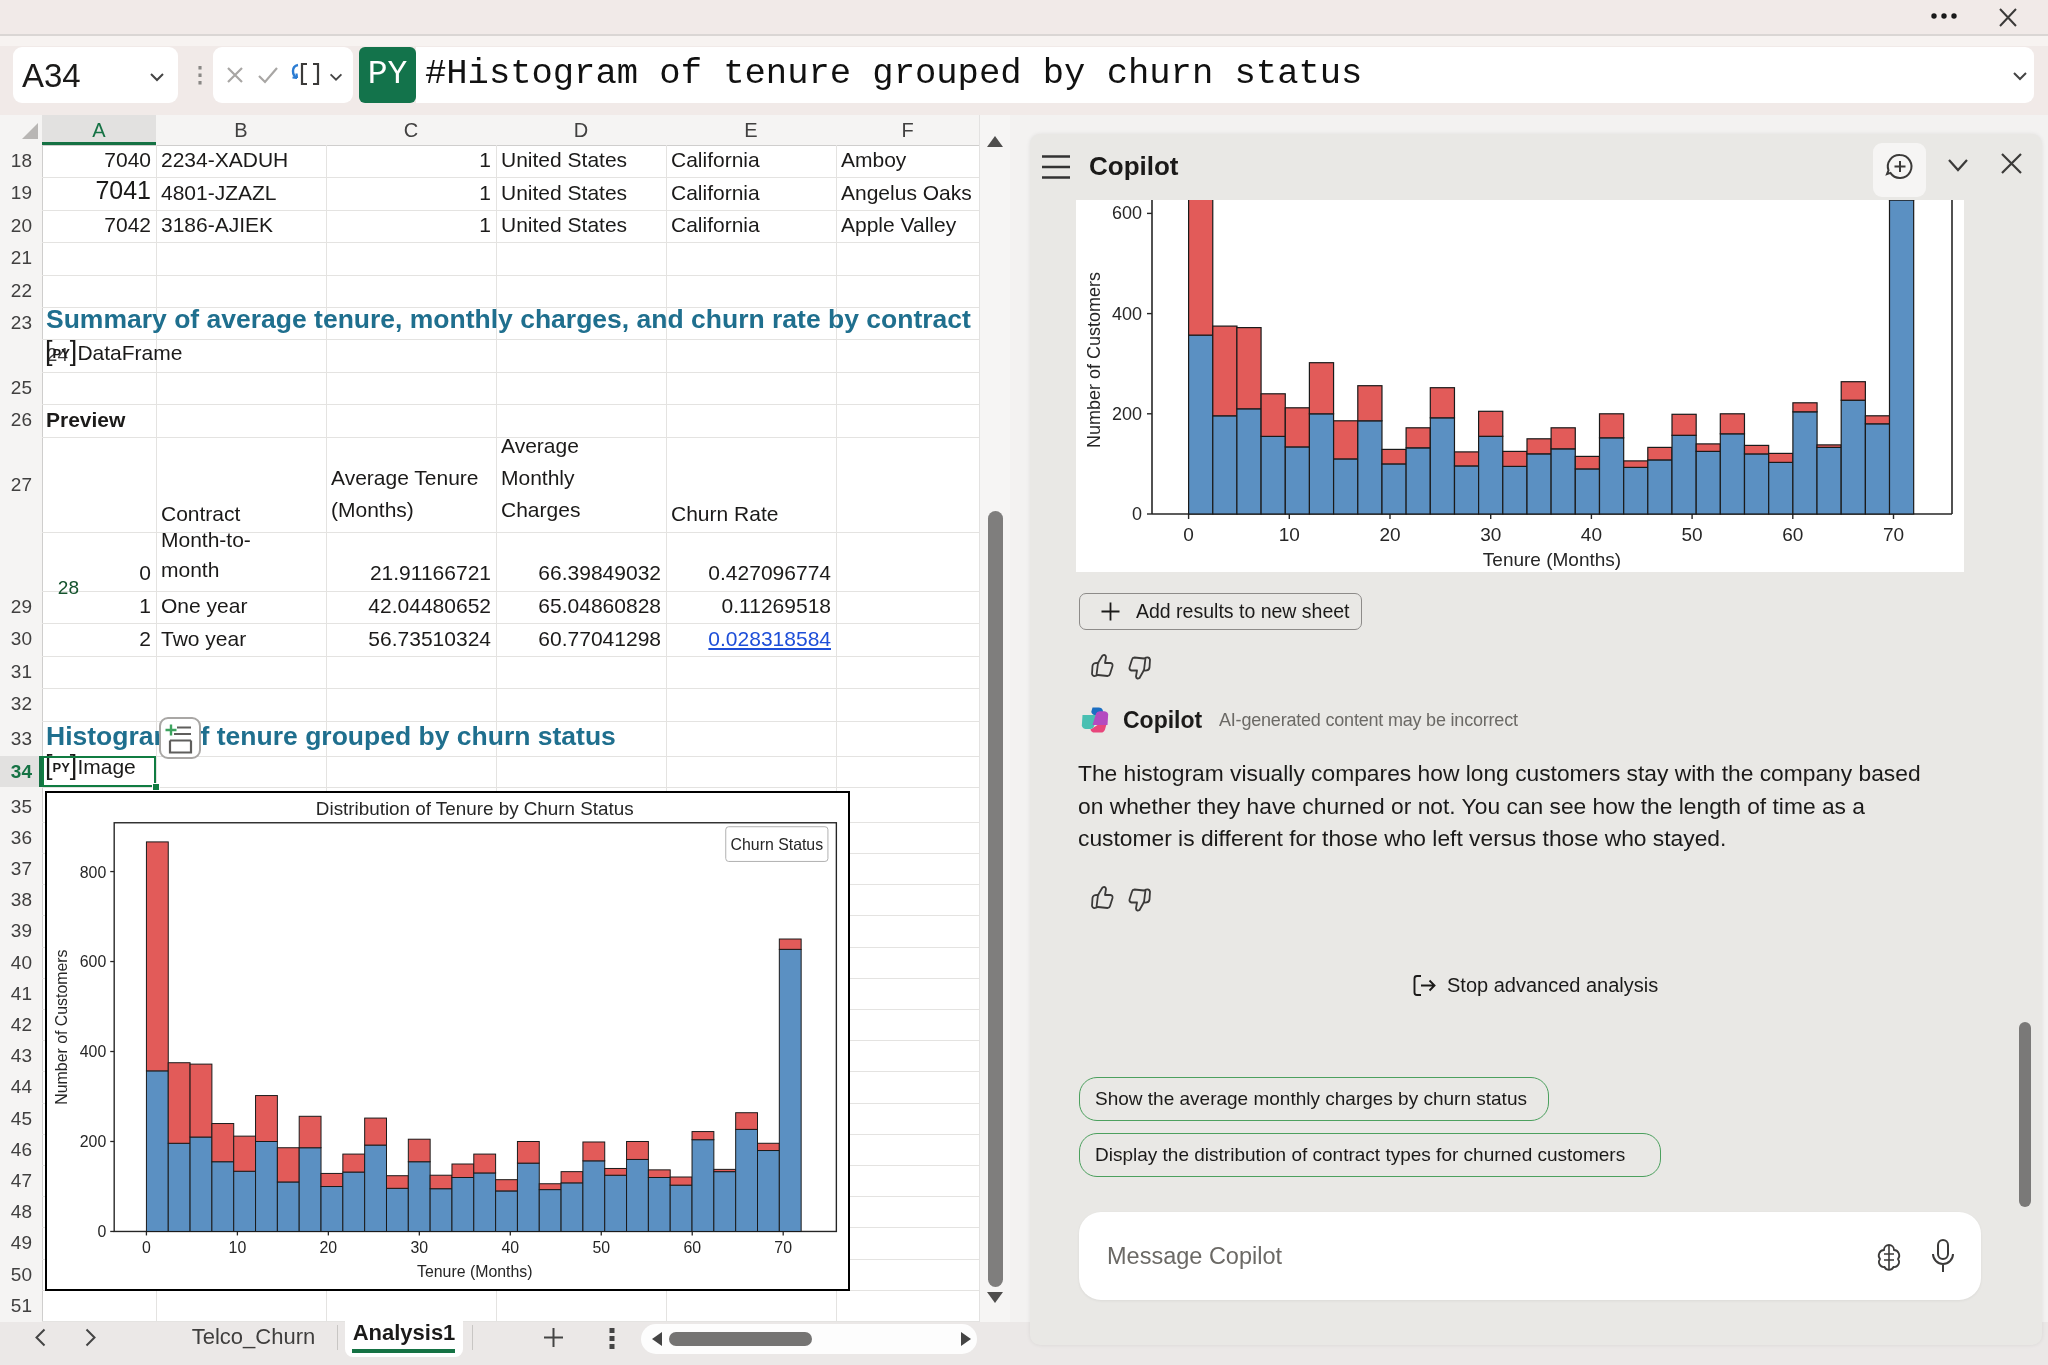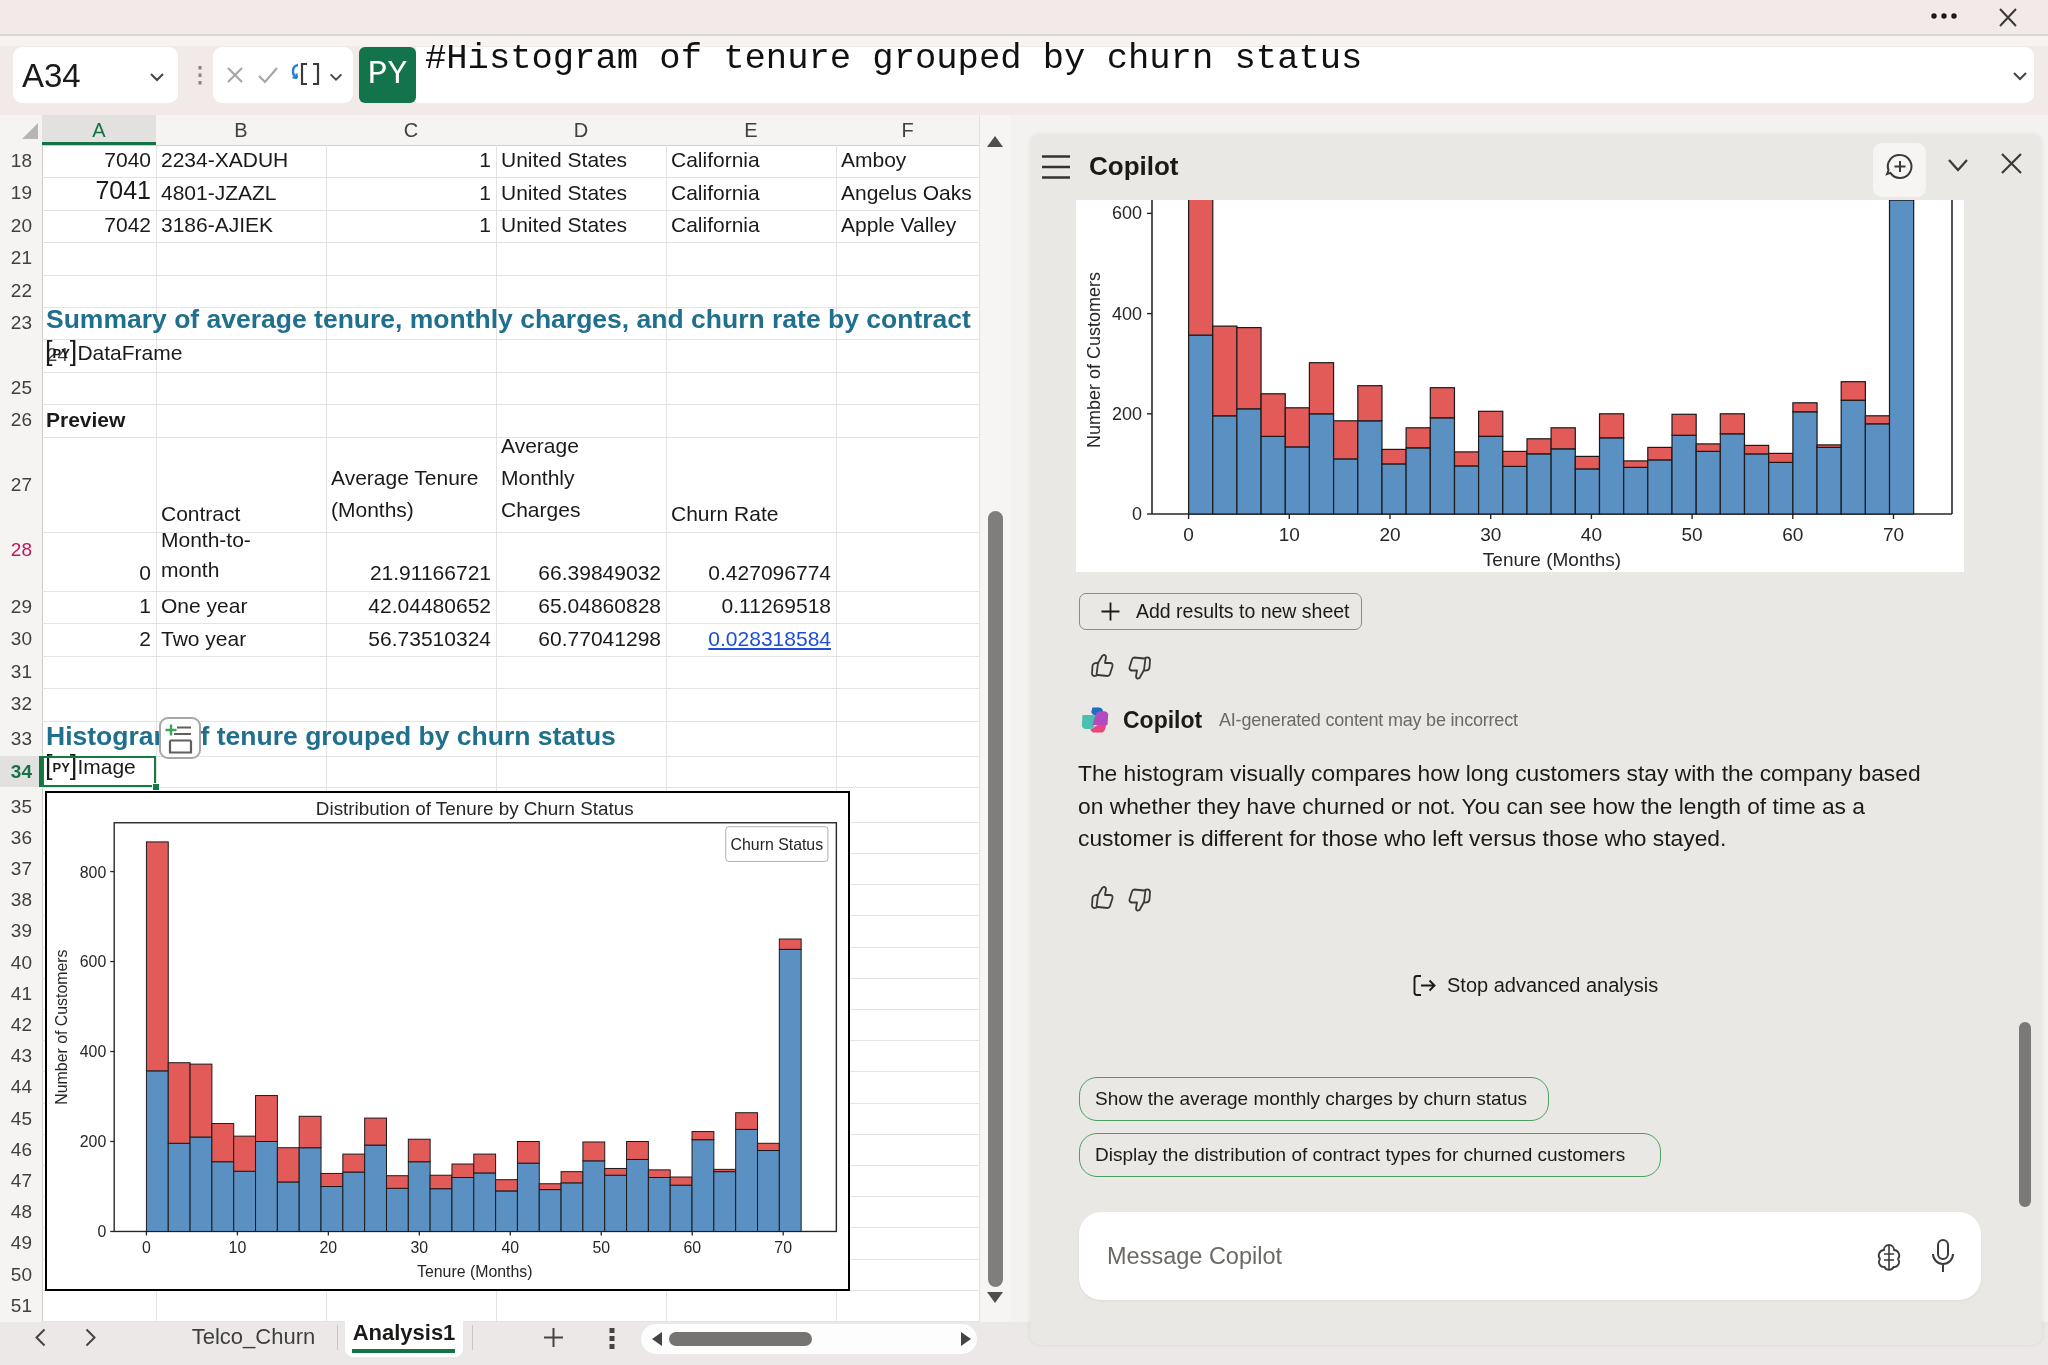--- a/index.html
+++ b/index.html
@@ -41,21 +41,21 @@
 <svg class="abs" style="left:288px;top:59px" width="36" height="32" viewBox="0 0 36 32">
     <path d="M10 6 q-5 1 -5 6 q0 5 4 7" stroke="#2b7cd3" stroke-width="2.4" fill="none"></path>
     <path d="M9 19 l-4.5 -0.5 M9 19 l-0.5 -4.5" stroke="#2b7cd3" stroke-width="2.2" fill="none"></path>
     <path d="M19 5 h-5 v20 h5 M25 5 h5 v20 h-5" stroke="#3b3a39" stroke-width="2.2" fill="none"></path>
   </svg>
 <svg class="abs" style="left:327px;top:68px" width="18" height="18" viewBox="0 0 20 20">
     <path d="M4 7 L10 13 L16 7" stroke="#444" stroke-width="2" fill="none"></path>
   </svg>
 <div class="abs mono" style="left:359px;top:47px;width:57px;height:56px;background:#13734b;border-radius:6px;color:#fff;font-size:33px;text-align:center;line-height:55px;">PY</div>
 <div class="abs" style="left:416px;top:47px;width:1618px;height:56px;background:#fff;border-radius:0 9px 9px 0;"></div>
-<div class="abs mono" style="left:425px;top:30px;height:68px;line-height:58px;font-size:35.5px;color:#111;">#Histogram of tenure grouped by churn status</div>
+<div class="abs mono" style="left:425px;top:45px;height:68px;line-height:58px;font-size:35.5px;color:#111;">#Histogram of tenure grouped by churn status</div>
 <svg class="abs" style="left:2010px;top:66px" width="20" height="20" viewBox="0 0 20 20">
     <path d="M4 7 L10 13 L16 7" stroke="#444" stroke-width="2" fill="none"></path>
   </svg>
 <div class="abs" style="left:0;top:115px;width:979px;height:1207px;background:#fff;"></div>
 <div class="abs" style="left:0;top:115px;width:979px;height:30px;background:#f5f4f3;border-bottom:1px solid #cfcecd;"></div>
 <div class="abs" style="left:22px;top:123px;width:0;height:0;border-left:16px solid transparent;border-bottom:16px solid #b8b6b4;"></div>
 <div class="abs" style="left:0;top:145px;width:42px;height:1177px;background:#f5f4f3;border-right:1px solid #cfcecd;"></div>
 <div class="abs" style="left:42px;top:115px;width:114px;height:30px;background:#e2e1e0;border-right:1px solid #cfcecd;"></div>
 <div class="abs" style="left:42px;top:142px;width:114px;height:3px;background:#157244;"></div>
 <div class="colhdr" style="left:42px;top:115px;width:114px;height:30px;line-height:30px;color:#157244;">A</div>
@@ -89,21 +89,21 @@
 <div class="rowno" style="left:0;top:307.0px;width:32px;height:32.4px;line-height:32.4px;color:#414040;">23</div>
 <div class="gl-h" style="left:42px;top:371.8px;width:937px;"></div>
 <div class="rowno" style="left:0;top:339.4px;width:32px;height:32.4px;line-height:32.4px;color:#414040;padding-left:36px;">24</div>
 <div class="gl-h" style="left:42px;top:404.2px;width:937px;"></div>
 <div class="rowno" style="left:0;top:371.8px;width:32px;height:32.4px;line-height:32.4px;color:#414040;">25</div>
 <div class="gl-h" style="left:42px;top:436.6px;width:937px;"></div>
 <div class="rowno" style="left:0;top:404.2px;width:32px;height:32.4px;line-height:32.4px;color:#414040;">26</div>
 <div class="gl-h" style="left:42px;top:532.0px;width:937px;"></div>
 <div class="rowno" style="left:0;top:436.6px;width:32px;height:95.4px;line-height:95.4px;color:#414040;">27</div>
 <div class="gl-h" style="left:42px;top:591.0px;width:937px;"></div>
-<div class="rowno" style="left:0;top:520px;width:32px;height:59.0px;line-height:59.0px;color:#be185d;">28</div>
+<div class="rowno" style="left:0;top:558px;width:32px;height:59.0px;line-height:59.0px;color:#14532d;padding-left:47px;">28</div>
 <div class="gl-h" style="left:42px;top:623.4px;width:937px;"></div>
 <div class="rowno" style="left:0;top:591.0px;width:32px;height:32.4px;line-height:32.4px;color:#414040;">29</div>
 <div class="gl-h" style="left:42px;top:655.8px;width:937px;"></div>
 <div class="rowno" style="left:0;top:623.4px;width:32px;height:32.4px;line-height:32.4px;color:#414040;">30</div>
 <div class="gl-h" style="left:42px;top:688.2px;width:937px;"></div>
 <div class="rowno" style="left:0;top:655.8px;width:32px;height:32.4px;line-height:32.4px;color:#414040;">31</div>
 <div class="gl-h" style="left:42px;top:720.6px;width:937px;"></div>
 <div class="rowno" style="left:0;top:688.2px;width:32px;height:32.4px;line-height:32.4px;color:#414040;">32</div>
 <div class="gl-h" style="left:42px;top:756.0px;width:937px;"></div>
 <div class="rowno" style="left:0;top:720.6px;width:32px;height:35.4px;line-height:35.4px;color:#414040;">33</div>

